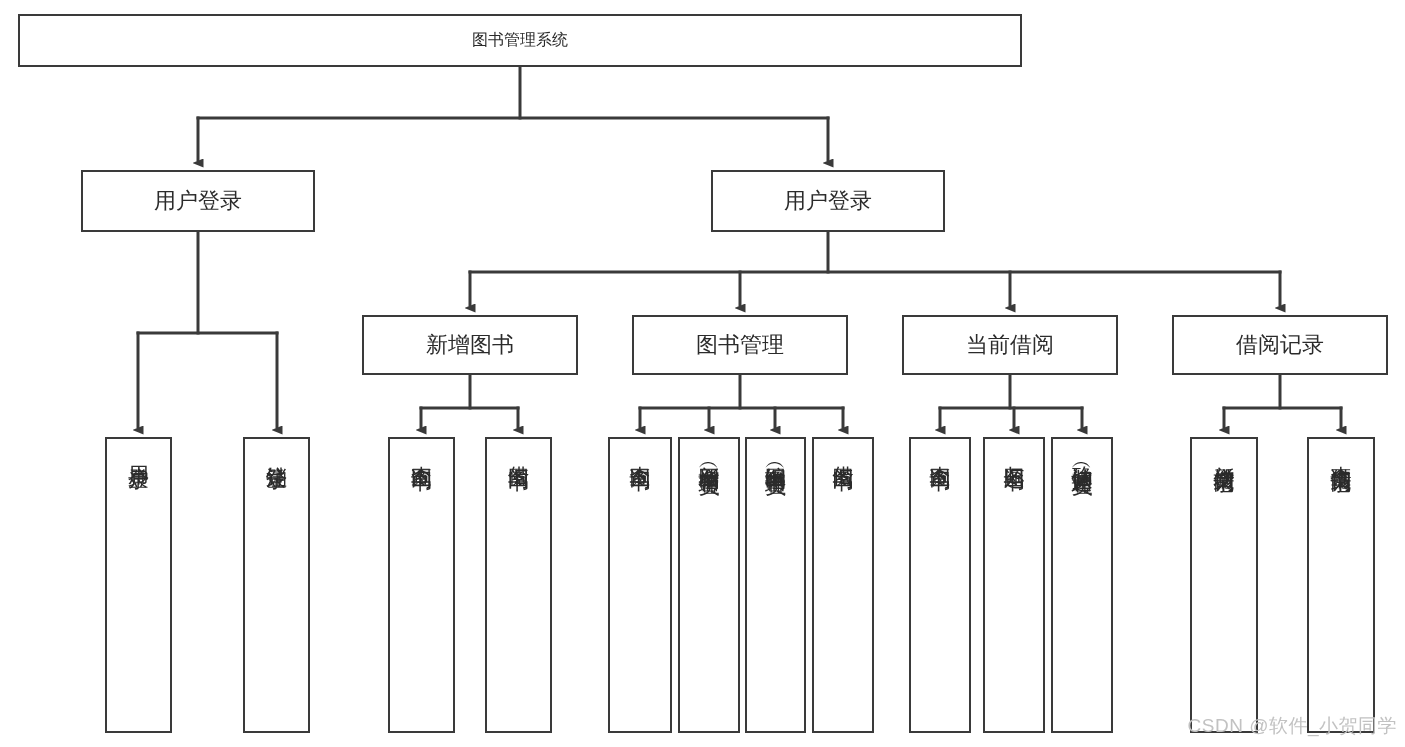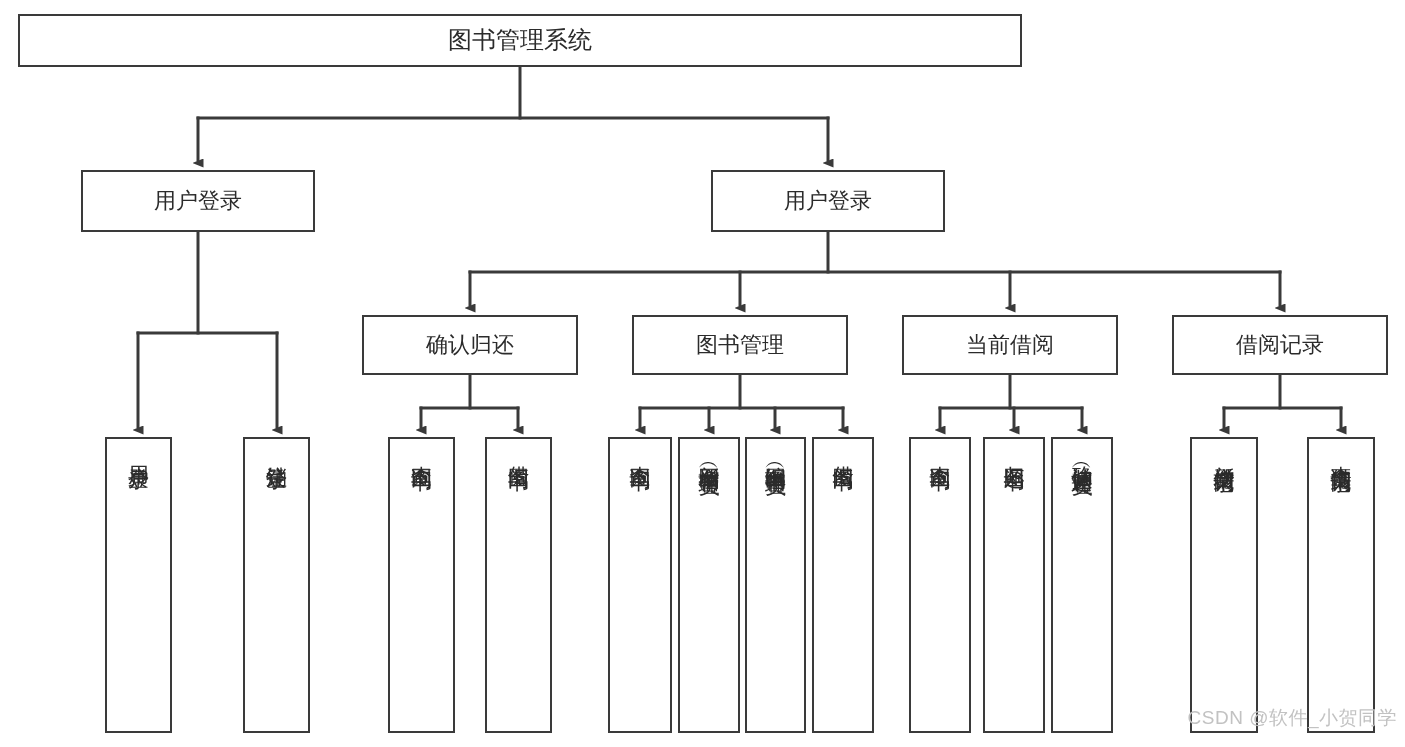--- a/index.html
+++ b/index.html
@@ -36,42 +36,42 @@
     justify-content: center;
     color: #2b2b2b;
   }
   .node .label {
     display: block;
     text-align: center;
     line-height: 1.18;
     white-space: nowrap;
   }
   .node-root .label {
-    font-size: 24px;
+    font-size: 16px;
   }
   .node-branch .label {
     font-size: 22px;
   }
   .node-leaf {
     padding: 10px 2px;
     align-items: flex-start;
     justify-content: center;
   }
   .node-leaf .label {
     font-size: 21px;
     writing-mode: vertical-rl;
     text-orientation: upright;
     letter-spacing: 1.5px;
     line-height: 1.05;
     white-space: pre;
   }
   #watermark {
     position: absolute;
     right: 8px;
-    bottom: 16px;
+    bottom: 8px;
     font-size: 19px;
     color: #c2c2c2;
     letter-spacing: 0.5px;
     white-space: nowrap;
     user-select: none;
   }
 </style>
 </head>
 <body>
 
@@ -132,21 +132,21 @@
   </div>
 
   <div class="node node-branch" style="left: 81px; top: 170px; width: 234px; height: 62px;">
     <span class="label">用户登录</span>
   </div>
   <div class="node node-branch" style="left: 711px; top: 170px; width: 234px; height: 62px;">
     <span class="label">用户登录</span>
   </div>
 
   <div class="node node-branch" style="left: 362px; top: 315px; width: 216px; height: 60px;">
-    <span class="label">确认归还</span>
+    <span class="label">新增图书</span>
   </div>
   <div class="node node-branch" style="left: 632px; top: 315px; width: 216px; height: 60px;">
     <span class="label">图书管理</span>
   </div>
   <div class="node node-branch" style="left: 1172px; top: 315px; width: 216px; height: 60px;">
     <span class="label">借阅记录</span>
   </div>
   <div class="node node-branch" style="left: 902px; top: 315px; width: 216px; height: 60px;">
     <span class="label">当前借阅</span>
   </div>

